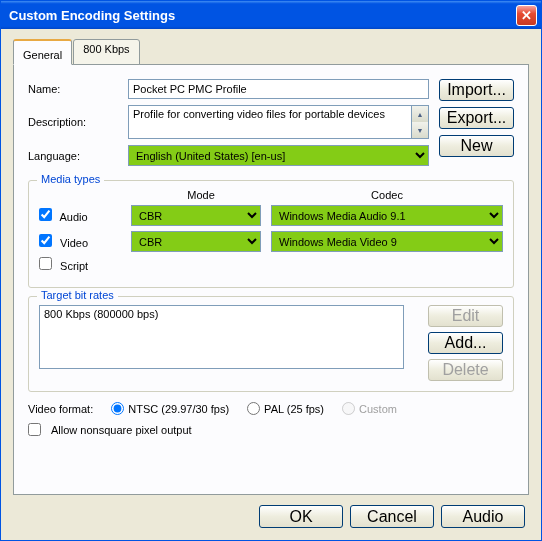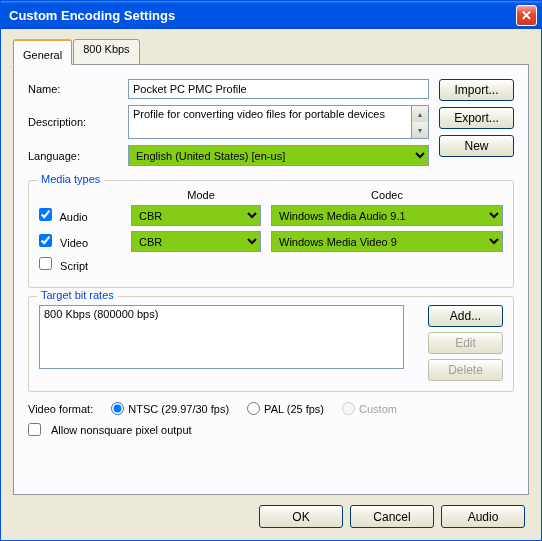--- a/index.html
+++ b/index.html
@@ -15,21 +15,21 @@
 .tab-panel { flex: 1; border: 1px solid #919b9c; background: #fcfcfe; padding: 14px 14px 10px; }
 .form-row { display: flex; align-items: center; margin-bottom: 6px; }
 .form-label { width: 100px; }
 .form-input-wrap { flex: 1; display: flex; gap: 8px; }
 .text-input { flex: 1; height: 20px; border: 1px solid #7f9db9; padding: 2px 4px; font-family: inherit; font-size: 11px; background: #fff; }
 .textarea { flex: 1; height: 34px; border: 1px solid #7f9db9; padding: 2px 4px; font-family: inherit; font-size: 11px; resize: none; background: #fff; }
 .scroll-group { display: flex; flex: 1; }
 .scroll-btns { width: 17px; display: flex; flex-direction: column; border: 1px solid #7f9db9; border-left: none; }
 .scroll-btn { flex: 1; background: linear-gradient(to bottom,#f1f2ec,#d9dbcc); display: flex; align-items: center; justify-content: center; font-size: 7px; color: #4d6185; }
 .select { flex: 1; height: 21px; border: 1px solid #7f9db9; background: #84cc16; font-family: inherit; font-size: 11px; padding-left: 3px; }
-.btn { width: 75px; height: 22px; border: 1px solid #003c74; background: linear-gradient(to bottom,#fff,#eeedde 50%,#e3e1cf); font-family: inherit; font-size: 12px; cursor: pointer; border-radius: 3px; }
+.btn { width: 75px; height: 22px; border: 1px solid #003c74; background: linear-gradient(to bottom,#fff,#eeedde 50%,#e3e1cf); font-family: inherit; font-size: 16px; cursor: pointer; border-radius: 3px; }
 .btn:disabled { color: #a0a0a0; border-color: #c0bfae; }
 .right-col { display: flex; flex-direction: column; gap: 6px; margin-left: 10px; }
 .top-grid { display: flex; }
 .top-left { flex: 1; }
 .fieldset { border: 1px solid #d0d0bf; border-radius: 3px; padding: 8px 10px 10px; margin-top: 8px; position: relative; }
 .fieldset-legend { position: absolute; top: -8px; left: 8px; background: #fcfcfe; padding: 0 4px; color: #0046d5; }
 .media-header { display: flex; margin-bottom: 4px; }
 .media-col1 { width: 92px; }
 .media-col2 { width: 140px; text-align: center; }
 .media-col3 { flex: 1; text-align: center; }
@@ -131,22 +131,22 @@
 
       <div class="fieldset">
         <div class="fieldset-legend">Target bit rates</div>
         <div class="bitrate-row">
           <div class="bitrate-left">
             <div class="listbox">
               <div>800 Kbps (800000 bps)</div>
             </div>
           </div>
           <div class="bitrate-btns">
+            <button class="btn" disabled="">Edit</button>
             <button class="btn">Add...</button>
-            <button class="btn" disabled="">Edit</button>
             <button class="btn" disabled="">Delete</button>
           </div>
         </div>
       </div>
 
       <div class="format-row">
         <span>Video format:</span>
         <label class="radio-lbl">
           <input type="radio" name="vf" checked="" style="">
           <span>NTSC (29.97/30 fps)</span>

